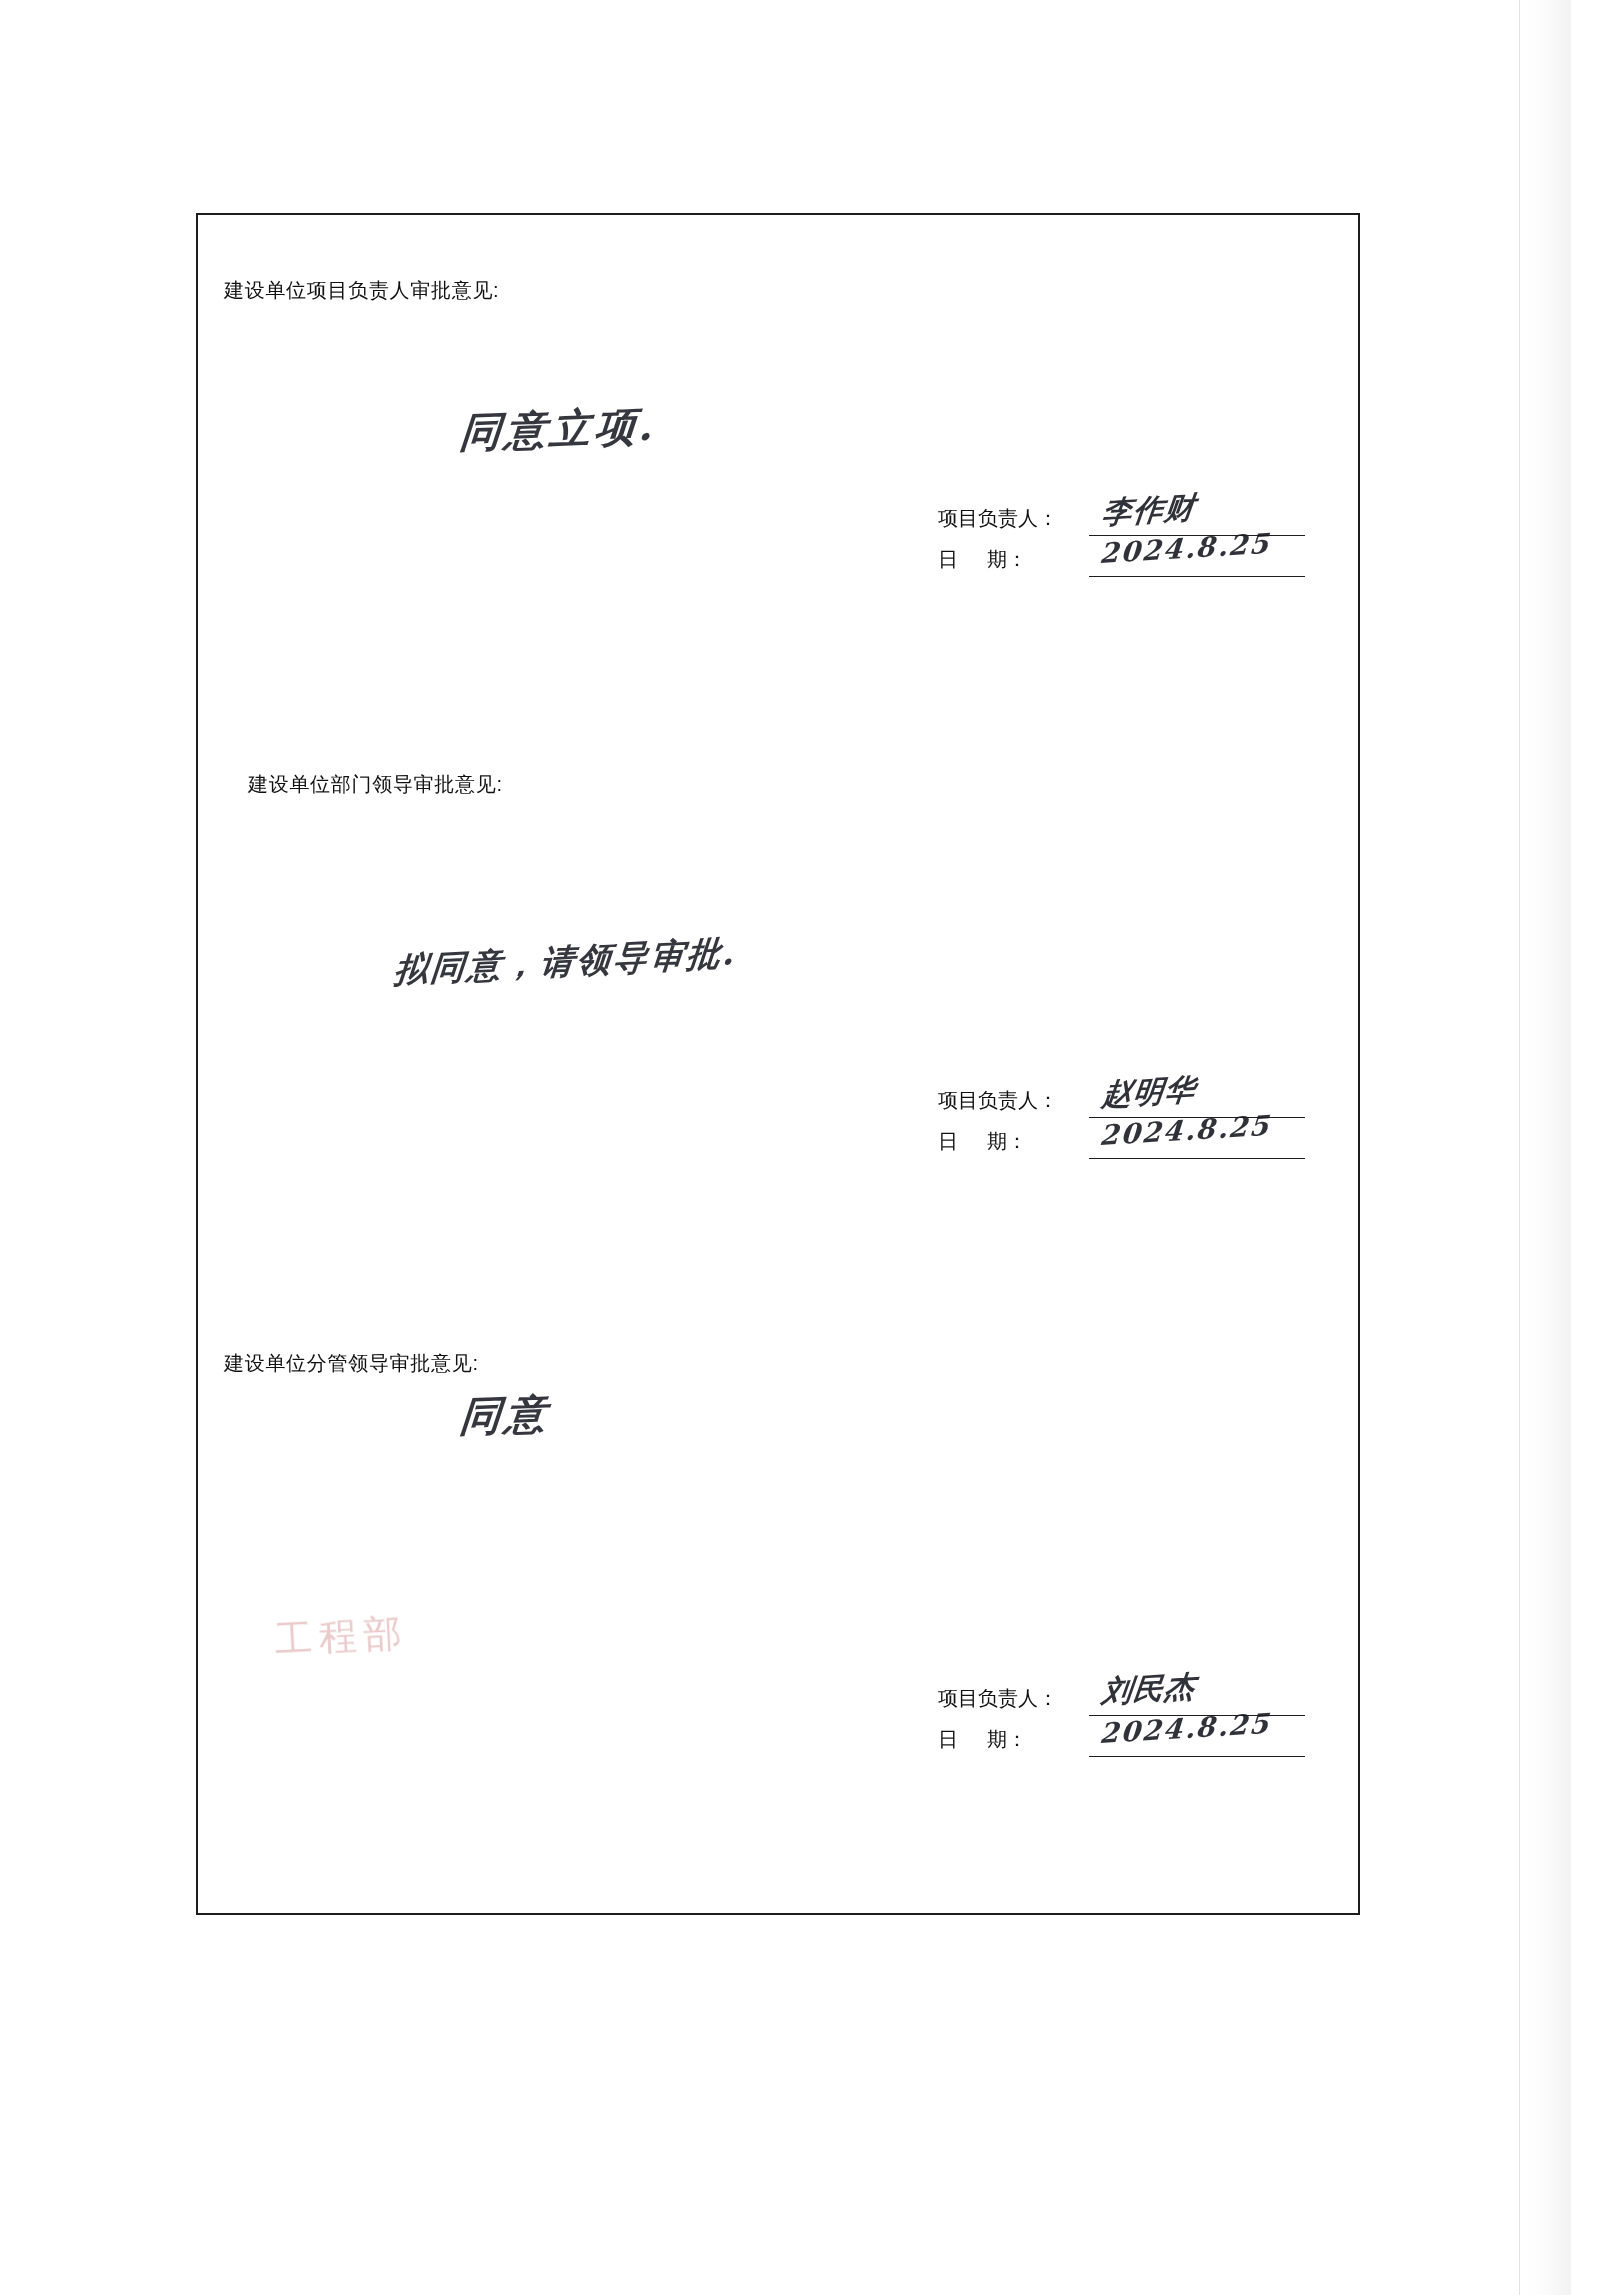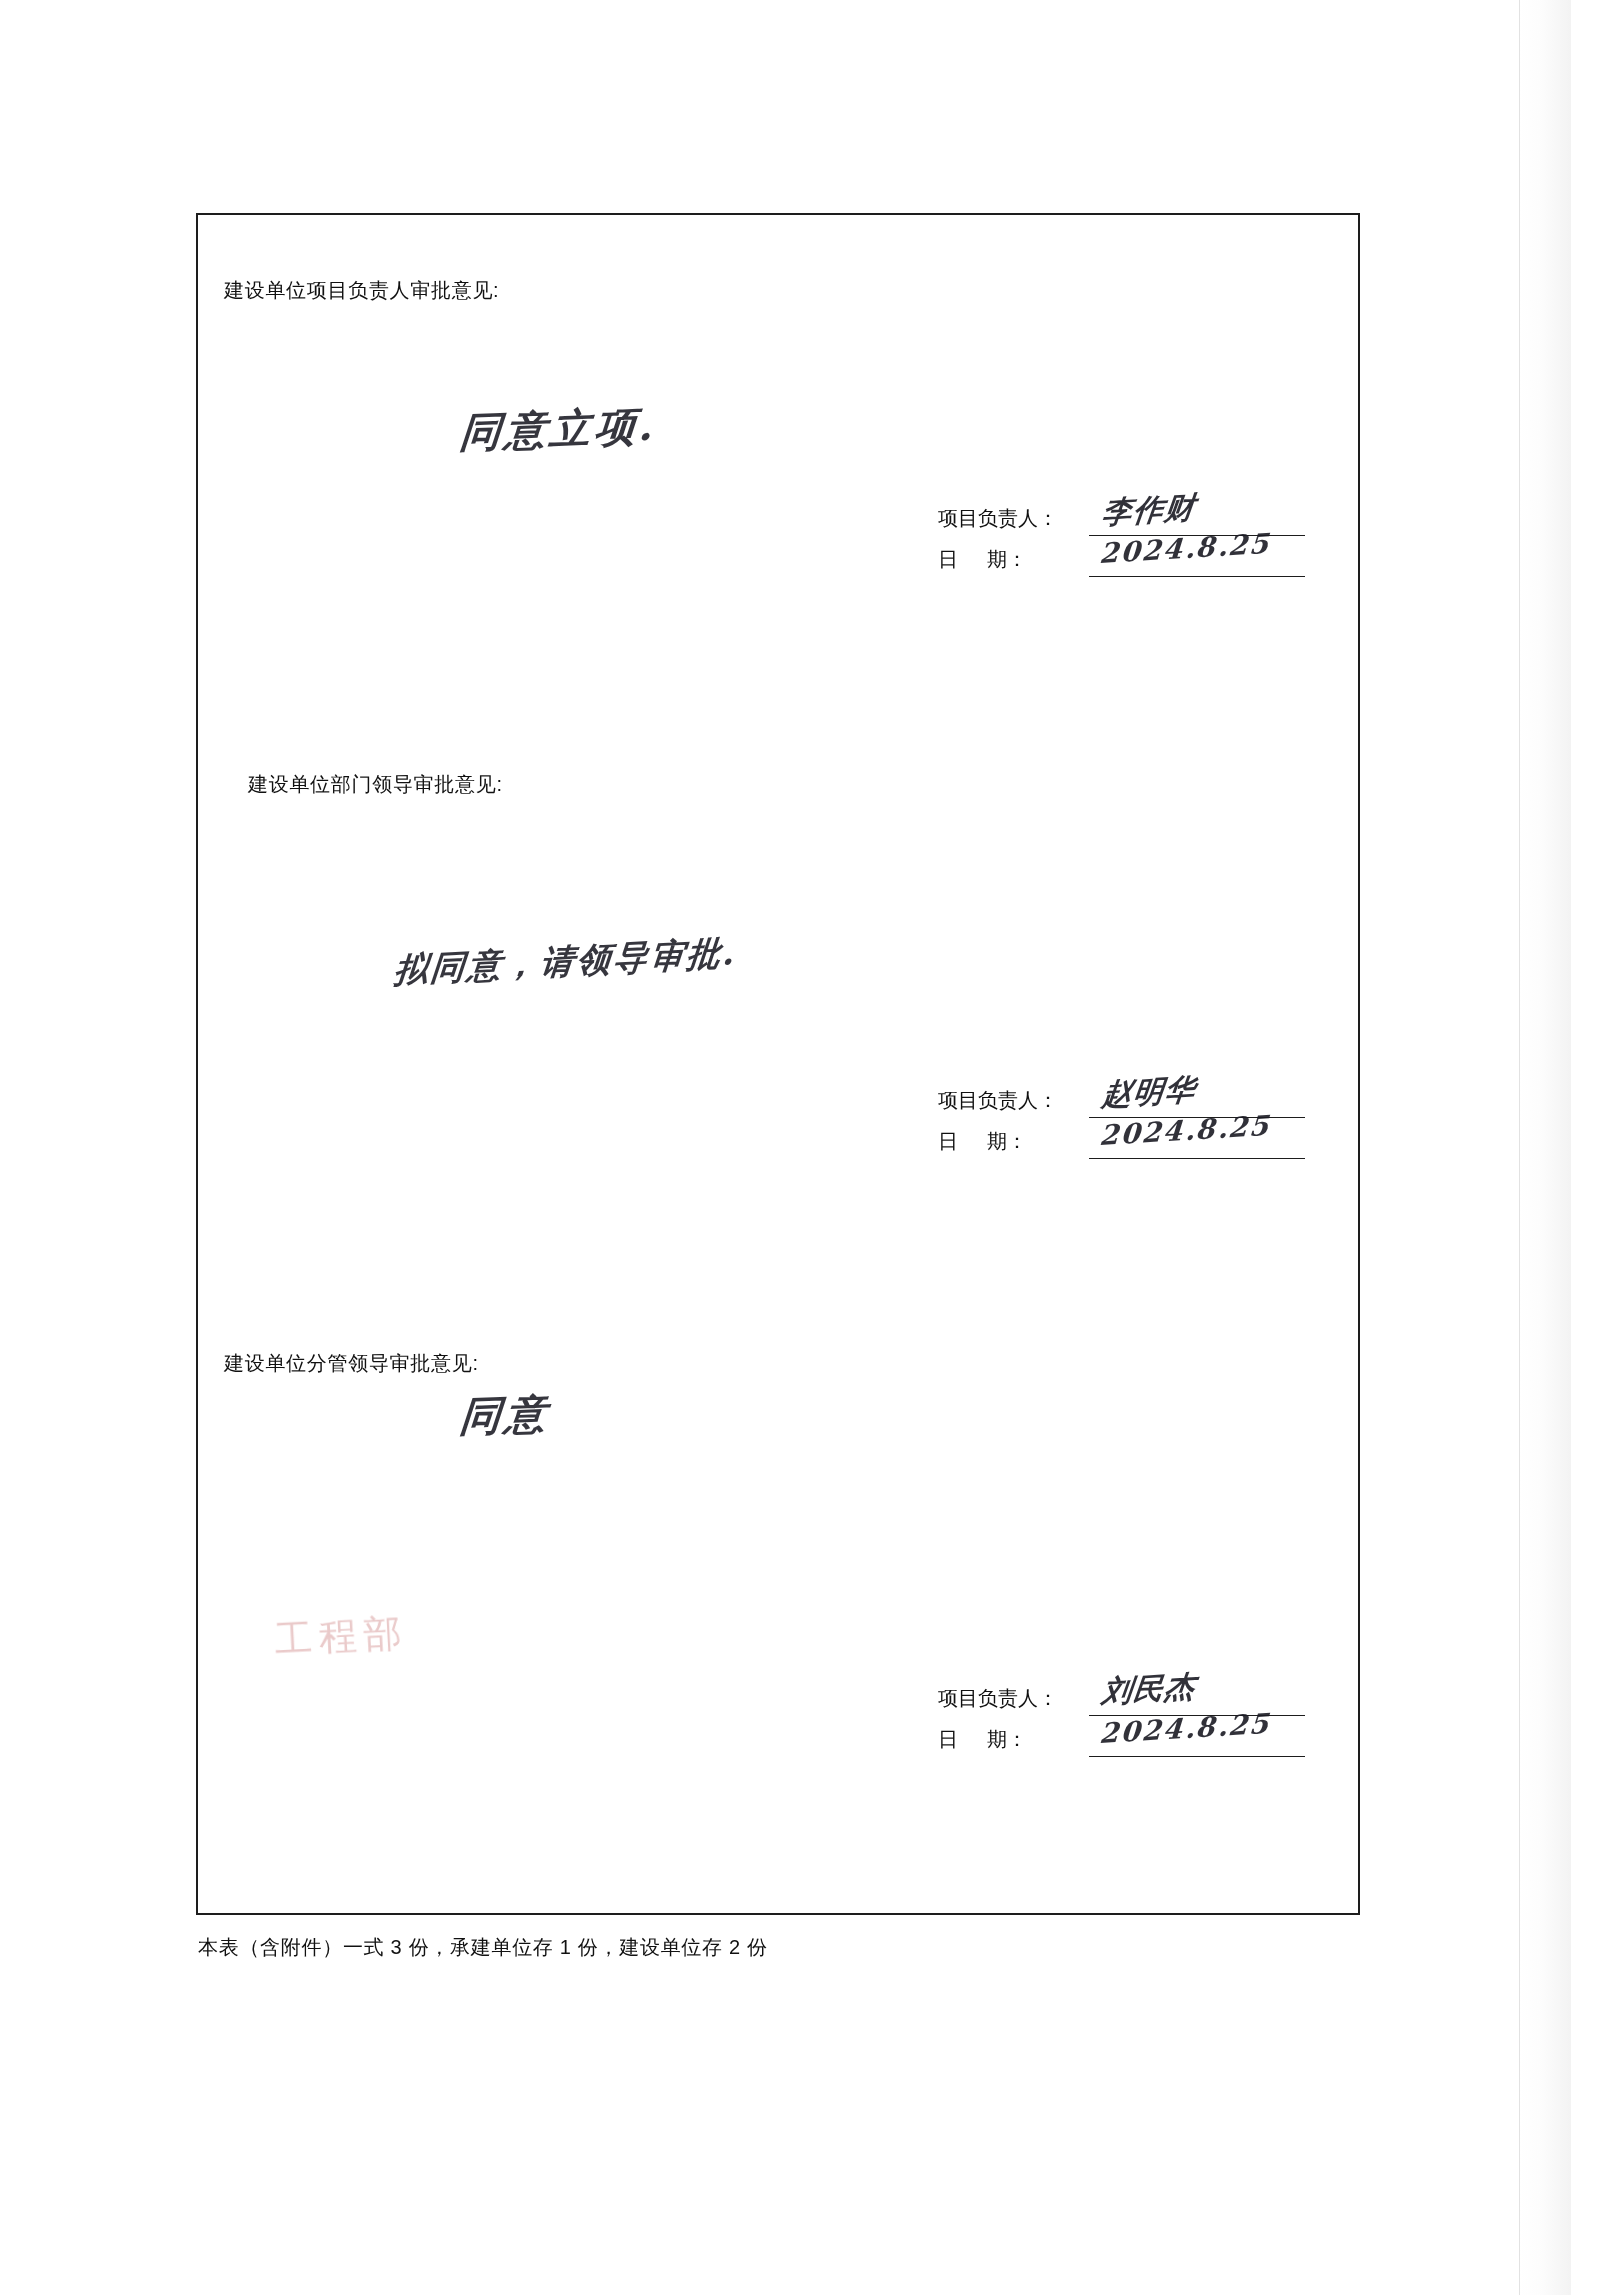--- a/index.html
+++ b/index.html
@@ -231,18 +231,17 @@
           <span class="sig-line"></span>
           <span class="handwriting hw-date" style="left:164px; top:-5.2px;">2024.8.25</span>
         </div>
       </div>
     </div>
 
   </div>
 
   <div class="seal">工程部</div>
 
-  <div class="footer-note">本表（含附件）一式 3 份，承建单位存 1 份，建设单位存 2 份</div>
 
   <div class="scan-edge"></div>
   <div class="scan-edge-line"></div>
 </div>
 
 
 </body></html>

